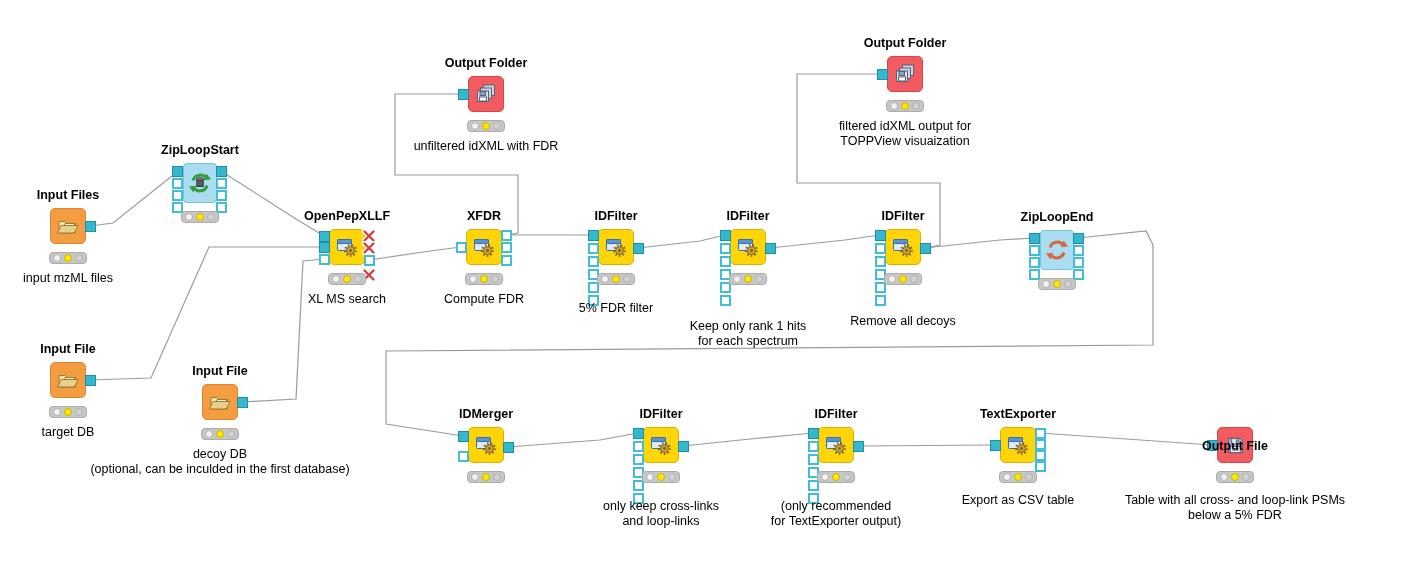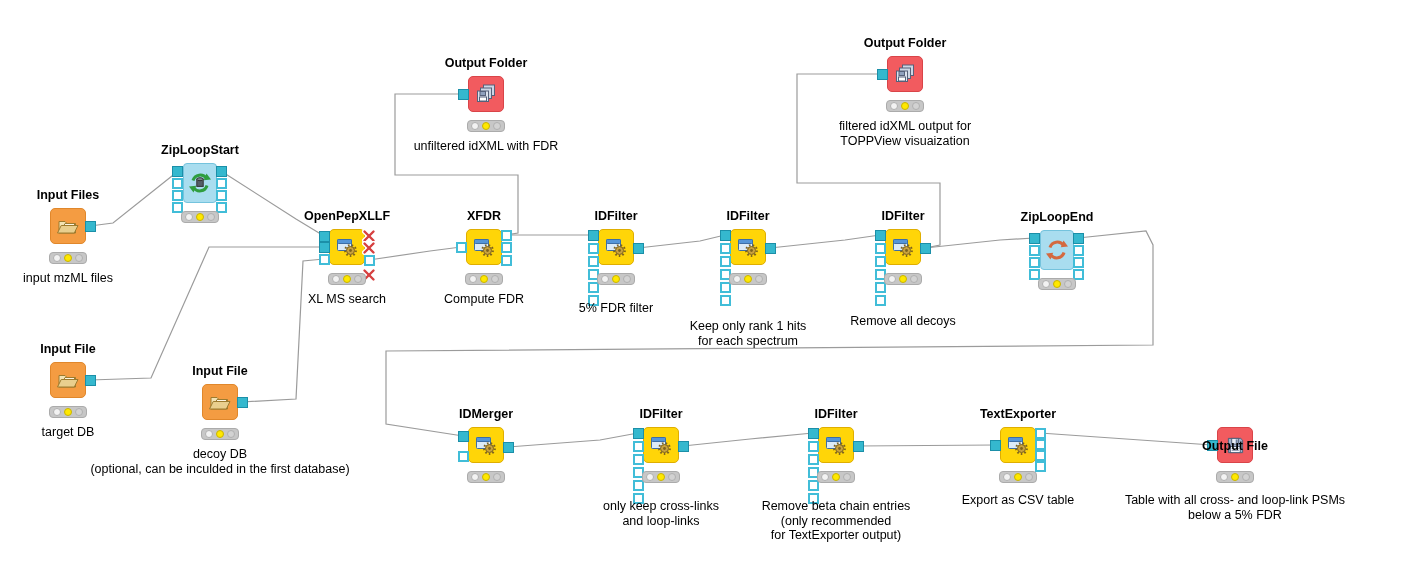--- a/index.html
+++ b/index.html
@@ -469,21 +469,20 @@
       <div class="port port-empty" style="left: -10px; top: 53px;"></div>
       <div class="port port-empty" style="left: -10px; top: 66px;"></div>
       <div class="port port-filled" style="left: 35px; top: 14px;"></div>
       <div class="traffic-light" style="left: -1px; top: 44px;">
         <span class="lamp lamp-idle"></span>
         <span class="lamp lamp-on"></span>
         <span class="lamp lamp-off"></span>
       </div>
       <div class="node-title" style="left: -92px; top: -20px;">IDFilter</div>
       <div class="node-sublabel" style="left: -152px; top: 72px;">
-        <div>Remove beta chain entries</div>
         <div>(only recommended</div>
         <div>for TextExporter output)</div>
       </div>
     </div>
     <div class="node-wrap style-yellow" style="left: 1000px; top: 427px;">
       <div class="node-body">
         <span style="display: flex;">
           <svg width="22" height="21" viewBox="0 0 22 21">
             <rect x="1.5" y="2.5" width="14" height="11" rx="1" fill="#dcebf7" stroke="#3d6ea5"></rect>
             <rect x="1.5" y="2.5" width="14" height="4" rx="1" fill="#5596d8" stroke="#3d6ea5"></rect>

